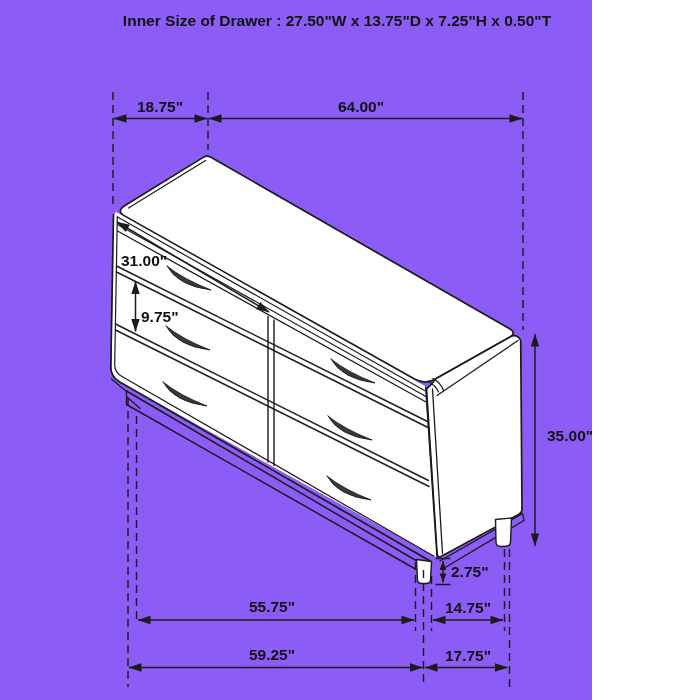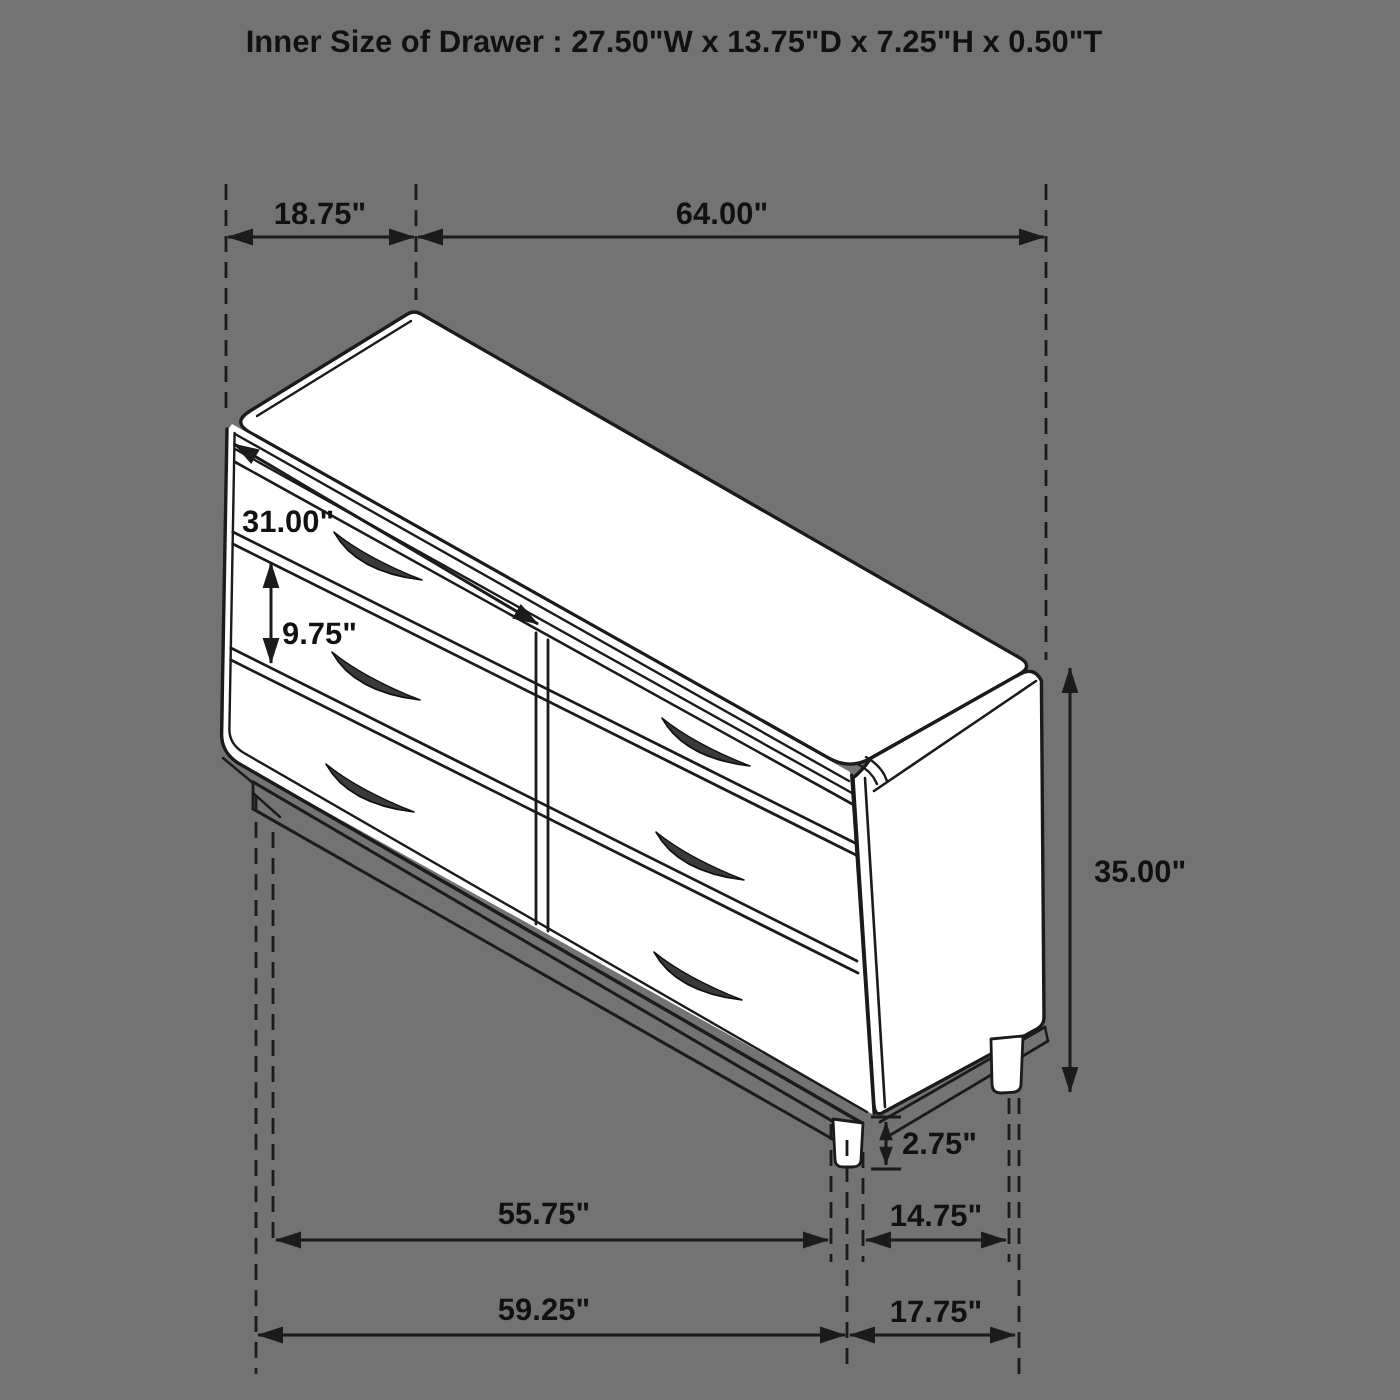--- a/index.html
+++ b/index.html
@@ -1,16 +1,16 @@
 <!DOCTYPE html>
 <html><head>
 <meta charset="utf-8">
 <style>
   html,body{margin:0;padding:0;background:#ffffff;}
-  .canvas{position:relative;width:700px;height:700px;background:#737373;overflow:hidden;
+  .canvas{position:relative;width:592px;height:700px;background:#8b5cf6;overflow:hidden;
           font-family:"Liberation Sans",sans-serif;}
   svg{display:block}
   .dim-text{font-family:"Liberation Sans",sans-serif;font-weight:700;font-size:15.5px;fill:#111111;}
   .title-text{font-family:"Liberation Sans",sans-serif;font-weight:700;font-size:15.5px;fill:#111111;}
 </style>
 </head>
 <body>
 
 <div class="canvas">
 <svg width="700" height="700" viewBox="0 0 700 700">

